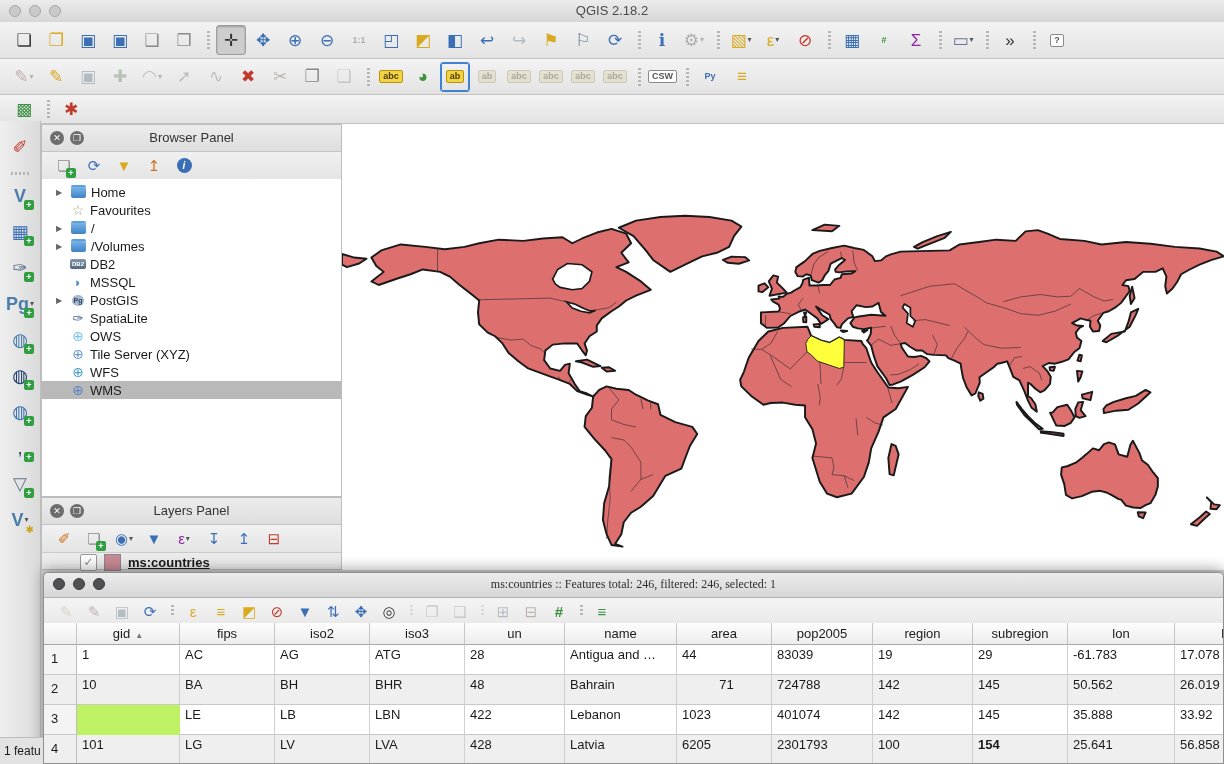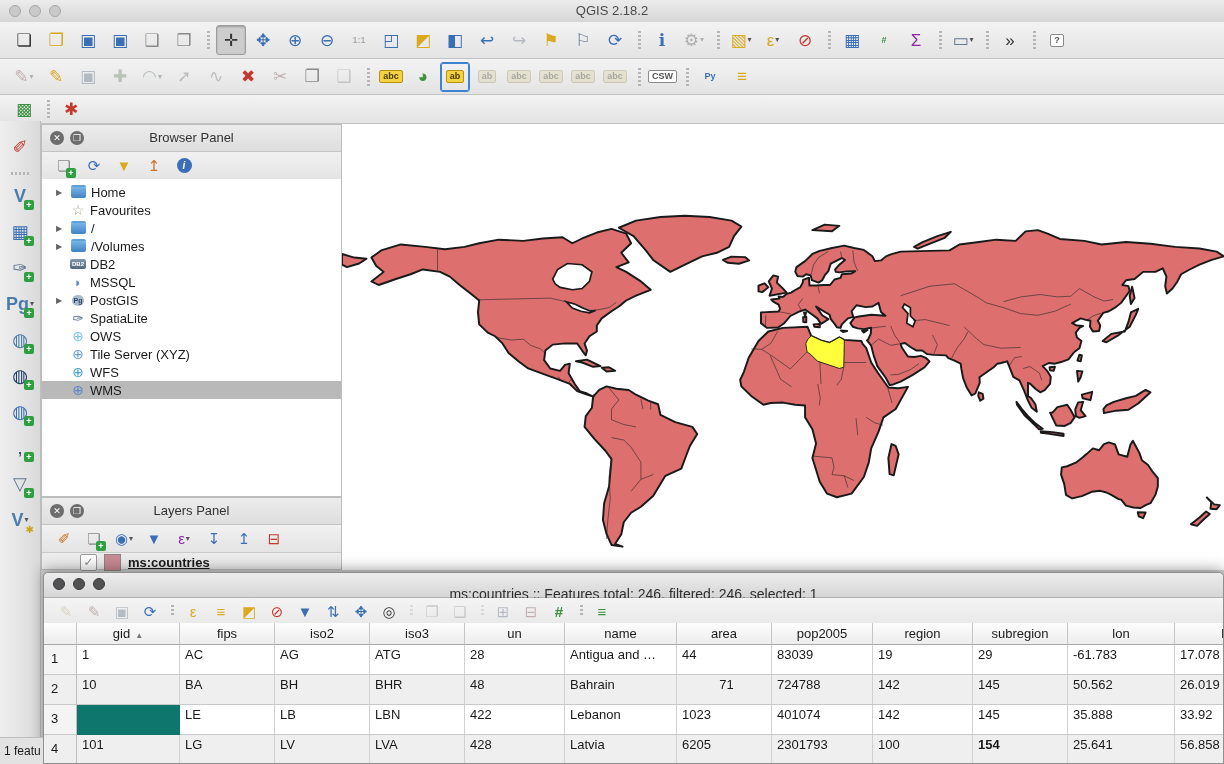--- a/index.html
+++ b/index.html
@@ -97,25 +97,25 @@
   .swatch{width:15px;height:15px;border:1px solid #888;}
   #layer-name{font-weight:bold;text-decoration:underline;}
 
   
   #map{position:absolute;left:342px;top:124px;width:882px;height:446px;background:#fff;overflow:hidden;}
 
   
   #attr{position:absolute;left:43px;top:572px;width:1181px;height:192px;background:#ededed;
     border:1px solid #8f8f8f;border-radius:5px 5px 0 0;box-shadow:0 -3px 14px rgba(0,0,0,.35);box-sizing:border-box;}
   #attr .titlebar{position:absolute;height:24px;border-radius:5px 5px 0 0;left:0;top:0;right:0;}
-  #attr .titlebar .title{top:13px;font-size:14px;color:#2e2e2e;}
+  #attr .titlebar .title{top:4px;font-size:12px;color:#2e2e2e;font-family:Liberation Serif, serif;}
   #attr-tools{position:absolute;top:25px;left:0;right:0;height:26px;display:flex;align-items:center;
     padding-left:8px;background:linear-gradient(#f4f4f4,#e9e9e9);border-bottom:1px solid #c6c6c6;}
   #attr-tools .tbtn{min-width:24px;height:22px;font-size:15px;}
-  #grid{position:absolute;top:50px;left:0;right:0;bottom:0;background:#0f766e;overflow:hidden;}
+  #grid{position:absolute;top:50px;left:0;right:0;bottom:0;background:#bef264;overflow:hidden;}
   .g-hrow{display:flex;height:22px;background:linear-gradient(#fdfdfd,#ececec);}
   .g-h{box-sizing:border-box;border-right:1px solid #c6c6c6;border-bottom:1px solid #a9a9a9;
     text-align:center;font-size:13px;line-height:21px;flex:none;position:relative;}
   .g-h .sort{font-size:8px;color:#777;margin-left:5px;}
   .g-row{display:flex;height:30px;}
   .g-row.alt .g-c,.g-row.alt .g-n{background:#efefef;}
   .g-n{flex:none;width:33px;box-sizing:border-box;background:#f4f4f4;border-right:1px solid #bdbdbd;
     border-bottom:1px solid #c9c9c9;padding:6px 0 0 7px;font-size:13px;}
   .g-c{flex:none;box-sizing:border-box;background:#fff;border-right:1px solid #d0d0d0;
     border-bottom:1px solid #c9c9c9;padding:2px 0 0 5px;font-size:13px;white-space:nowrap;overflow:hidden;}

